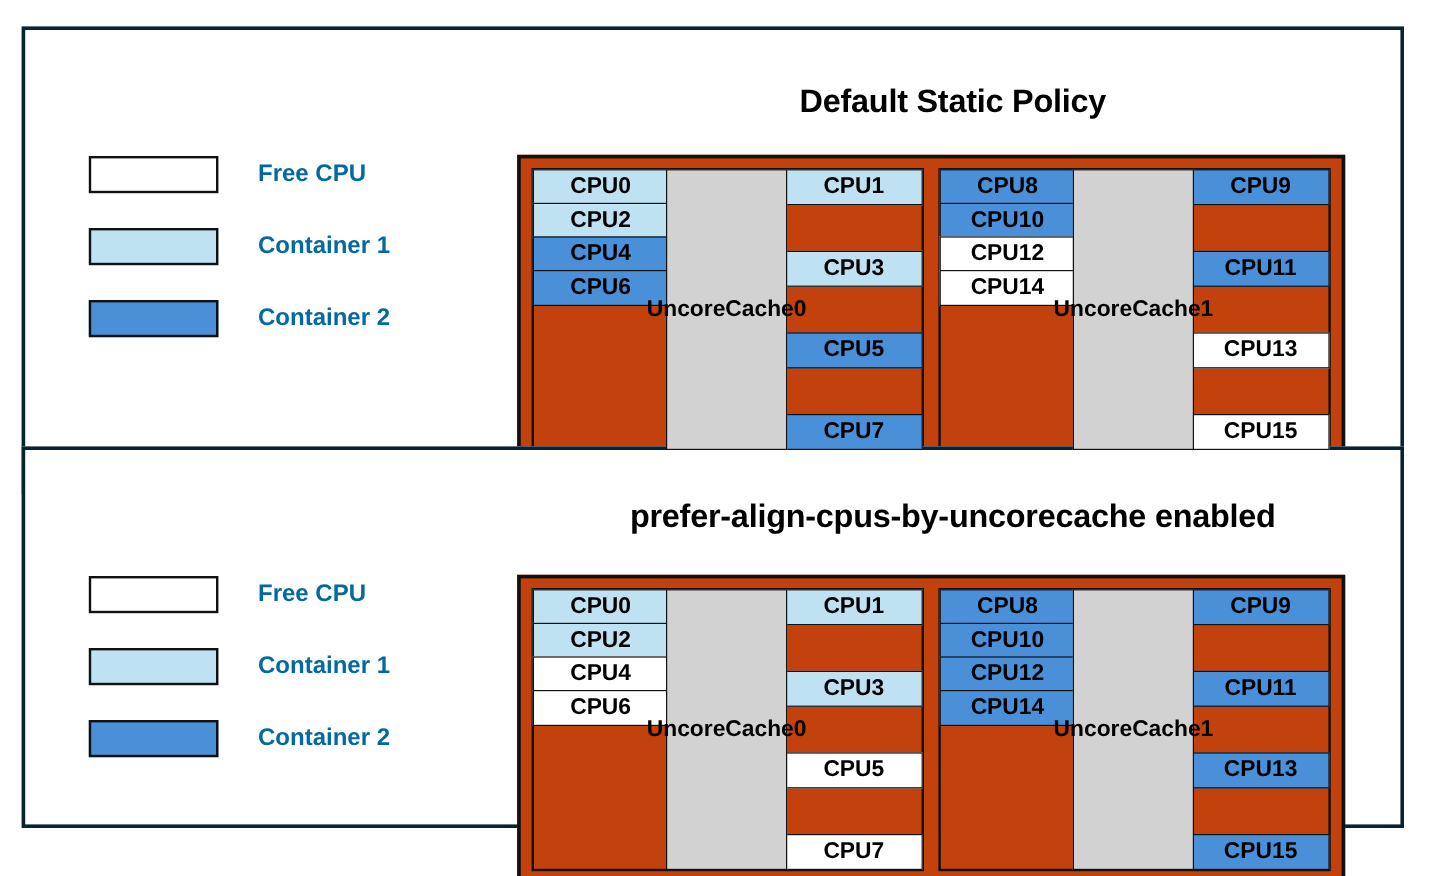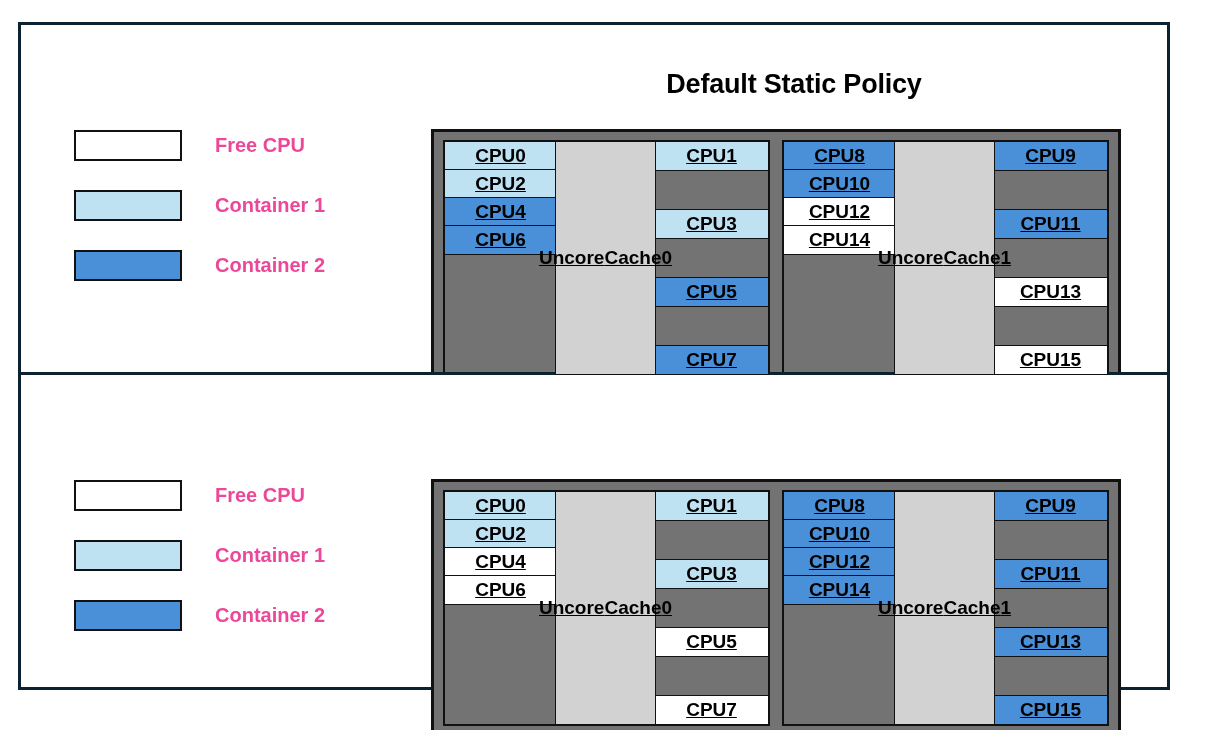--- a/index.html
+++ b/index.html
@@ -61,36 +61,35 @@
     width: 108px;
     height: 31px;
     border: 2px solid #111111;
     box-sizing: border-box;
     flex: none;
   }
   .legend-label {
     margin-left: 33px;
     font-size: 20px;
     font-weight: bold;
-    color: #ec4899;
+    color: #0369a1;
     white-space: nowrap;
   }
 
   
   .diagram {
     position: absolute;
     top: 104px;
     left: 410px;
     border: 3px solid #111111;
-    background: #737373;
+    background: #c2410c;
     padding: 8px 9px;
     display: flex;
     gap: 12px;
     box-sizing: border-box;
-    text-decoration: underline;
   }
 
   .cache-group {
     display: flex;
     border: 2px solid #111111;
     box-sizing: border-box;
   }
 
   .cpu-col {
     display: flex;
@@ -188,20 +187,21 @@
           <div class="cpu-cell" style="background: rgb(74, 144, 217);">CPU9</div>
           <div class="cpu-cell" style="background: rgb(74, 144, 217);">CPU11</div>
           <div class="cpu-cell" style="background: rgb(255, 255, 255);">CPU13</div>
           <div class="cpu-cell" style="background: rgb(255, 255, 255);">CPU15</div>
         </div>
       </div>
     </div>
 </div>
 
 <div class="panel" id="panel-bottom">
+  <div class="panel-title">prefer-align-cpus-by-uncorecache enabled</div>
 
   <div class="legend">
     <div class="legend-row">
       <div class="legend-swatch" style="background: rgb(255, 255, 255);"></div>
       <div class="legend-label">Free CPU</div>
     </div>
     <div class="legend-row">
       <div class="legend-swatch" style="background: rgb(191, 226, 243);"></div>
       <div class="legend-label">Container 1</div>
     </div>

